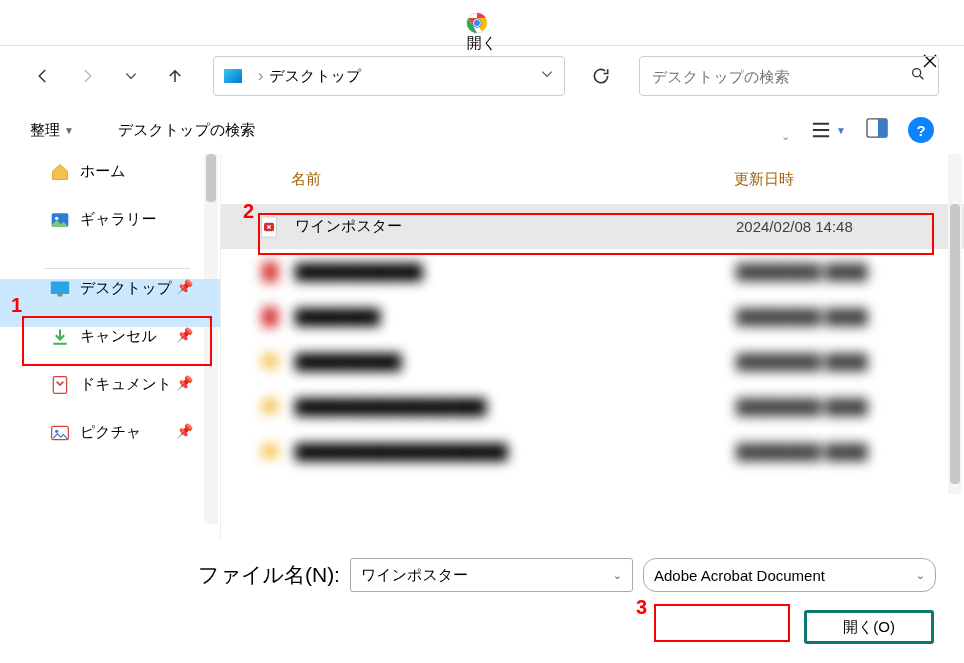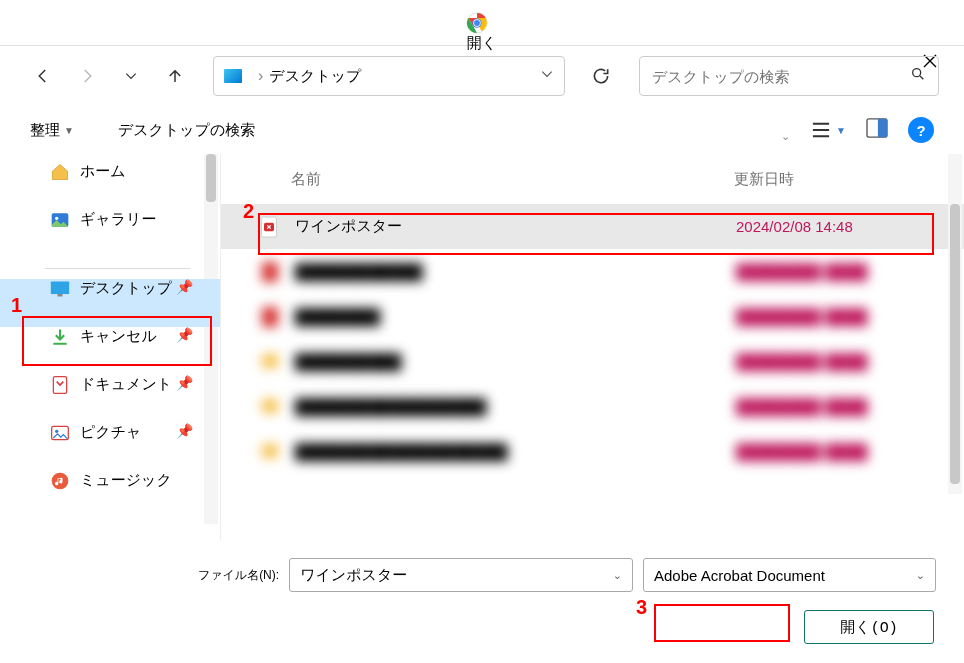--- a/index.html
+++ b/index.html
@@ -34,42 +34,42 @@
 .sidebar { width: 220px; padding-top: 8px; position: relative; }
 .sb-scroll { position: absolute; right: 2px; top: 0; width: 14px; height: 370px; background: #f5f5f5; }
 .sb-scroll::before { content:""; position:absolute; top:0; left:2px; width:10px; height:48px; background:#c8c8c8; border-radius:4px; }
 .sb-item { height: 48px; display: flex; align-items: flex-start; padding-left: 50px; font-size: 15px; gap: 10px; cursor: pointer; position: relative; }
 .sb-item.active { background: #cce8ff; }
 .sb-item .pin { position: absolute; right: 26px; color: #888; font-size: 14px; }
 .sb-divider { height: 1px; background: #ddd; margin: 10px 30px 10px 45px; }
 .ico { width: 20px; height: 20px; display: inline-flex; align-items: center; justify-content: center; }
 
 .files-area { flex: 1; position: relative; border-left: 1px solid #eee; }
-.columns { height: 50px; display: flex; align-items: center; padding-left: 40px; font-size: 15px; color: #737373; }
+.columns { height: 50px; display: flex; align-items: center; padding-left: 40px; font-size: 15px; color: #a16207; }
 .col-name { flex: 1; padding-left: 30px; }
 .col-date { width: 230px; display: flex; gap: 12px; }
 .col-sort { color: #888; font-size: 11px; margin-top: -18px; }
 
 .file-row { height: 45px; display: flex; align-items: center; padding-left: 38px; font-size: 15px; }
 .file-row.selected { background: #e8e8e8; }
 .file-ico { width: 22px; height: 22px; margin-right: 14px; }
 .file-name { flex: 1; }
-.file-date { width: 228px; color: #be185d; }
+.file-date { width: 228px; color: #404040; }
 .blurred { filter: blur(6px); }
 
 .fa-scroll { position: absolute; right: 2px; top: 0; width: 14px; height: 340px; background: #f5f5f5; }
 .fa-scroll::before { content:""; position:absolute; top:50px; left:2px; width:10px; height:280px; background:#c8c8c8; border-radius:4px; }
 
 .footer { padding: 18px 28px 10px 28px; }
 .fn-row { display: flex; align-items: center; gap: 10px; margin-bottom: 18px; }
-.fn-label { font-size: 12px; margin-left: 170px; }
+.fn-label { font-size: 21px; margin-left: 170px; }
 .fn-input { flex: 1; height: 34px; border: 1px solid #aaa; border-radius: 3px; padding: 0 10px; font-size: 15px; display: flex; align-items: center; justify-content: space-between; }
-.ft-select { width: 293px; height: 34px; border: 1px solid #aaa; border-radius: 3px; padding: 0 10px; font-size: 15px; display: flex; align-items: center; justify-content: space-between; }
+.ft-select { width: 293px; height: 34px; border: 1px solid #aaa; border-radius: 13px; padding: 0 10px; font-size: 15px; display: flex; align-items: center; justify-content: space-between; }
 .btn-row { display: flex; justify-content: flex-end; gap: 14px; padding-right: 2px; }
-.btn { width: 130px; height: 34px; border: 1px solid #0f766e; border-radius: 3px; background: #fff; font-size: 15px; cursor: pointer; display: flex; align-items: center; justify-content: center; font-family: Liberation Mono, monospace; }
+.btn { width: 130px; height: 34px; border: 3px solid #0f766e; border-radius: 3px; background: #fff; font-size: 15px; cursor: pointer; display: flex; align-items: center; justify-content: center; }
 
 .annot { position: absolute; font-size: 20px; font-weight: bold; color: #ff0000; z-index: 50; }
 .redbox { position: absolute; border: 2px solid #ff0000; z-index: 40; pointer-events: none; }
 </style>
 </head>
 <body>
 
 <div class="titlebar">
   <span class="chrome-icon">
     <svg viewBox="0 0 24 24" width="22" height="22">
@@ -214,29 +214,20 @@
       <span class="ico">
           <svg width="20" height="20" viewBox="0 0 24 24">
             <rect x="2" y="4" width="20" height="16" rx="2" fill="#fff" stroke="#d94040" stroke-width="1.5"></rect>
             <circle cx="8" cy="10" r="2" fill="#2e7cd6"></circle>
             <path d="M4 18l5-5 4 4 3-3 5 5" stroke="#2e7cd6" stroke-width="1.5" fill="none"></path>
           </svg>
         </span>
       <span>ピクチャ</span>
       <span class="pin">📌</span>
     </div>
-    <div class="sb-item" style="height:32px;overflow:hidden">
-      <span class="ico">
-          <svg width="20" height="20" viewBox="0 0 24 24">
-            <circle cx="12" cy="12" r="10" fill="#e85c3c"></circle>
-            <path d="M10 8v7a2 2 0 1 1-1-1.7V9l6-1v5a2 2 0 1 1-1-1.7" fill="#fff"></path>
-          </svg>
-        </span>
-      <span>ミュージック</span>
-    </div>
   </div>
 
   <div class="files-area">
     <div class="fa-scroll"></div>
     <div class="columns">
       <div class="col-name">名前</div>
       <div class="col-date">
         <span>更新日時</span>
       </div>
     </div>

